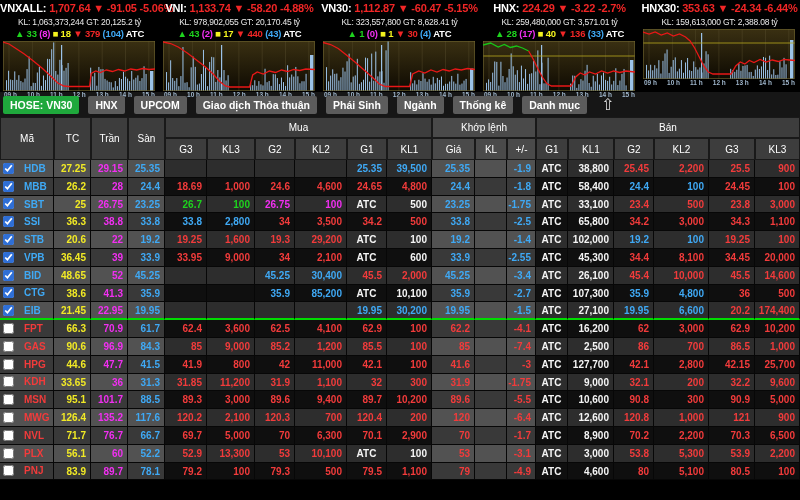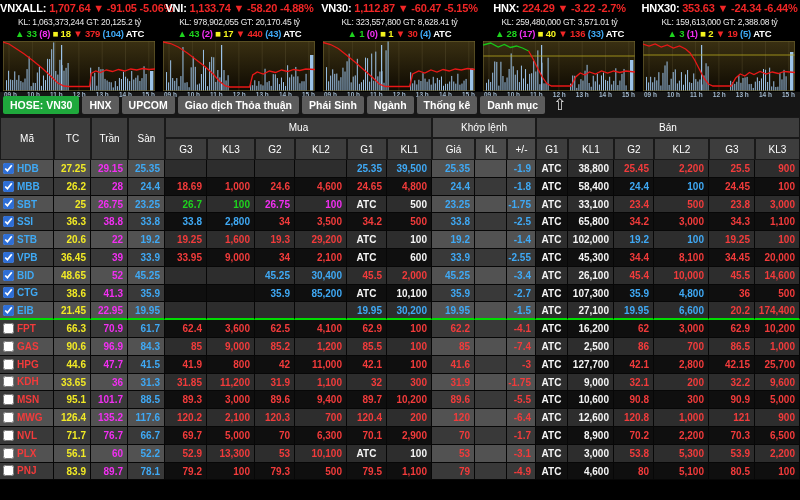--- a/index.html
+++ b/index.html
@@ -10,36 +10,36 @@
   .panel{width:160px;box-sizing:border-box;border-right:1px solid #000;padding-top:2px}
   .l1{font-size:11px;font-weight:bold;text-align:center;white-space:nowrap;letter-spacing:-0.2px}
   .l1 .nm{color:#fff}
   .neg{color:#f12626}
   .l2{font-size:8.5px;color:#e9e9e9;text-align:center;white-space:nowrap;margin-top:3px;letter-spacing:-0.2px}
   .l3{font-size:9.5px;font-weight:bold;text-align:center;white-space:nowrap;margin-top:1px;letter-spacing:-0.2px}
   .up{color:#1ed41e}.ceilc{color:#f12ff1}.refc{color:#f3f31e}.downc{color:#f12626}.floorc{color:#3fa9f5}.wh{color:#fff}
   .chart{display:block;margin:2px 3px 0 3px}
   .axis{display:flex;justify-content:space-between;padding:0 4px;font-size:6.5px;color:#9fb6cc;font-weight:bold}
   
-  #tabs{height:25px;background:#161616;display:flex;align-items:center;gap:3px;padding:0 3px}
+  #tabs{height:25px;background:#161616;display:flex;align-items:center;gap:9px;padding:0 3px}
   .tab{font-size:10.5px;font-weight:bold;color:#fff;background:#5c5c5c;padding:3px 7px;border-radius:2px;white-space:nowrap;cursor:default}
   .tab.active{background:#1fa83c}
   .tab-arrow{color:#ddd;font-size:16px;margin-left:5px;line-height:1}
   
   .grid19{display:grid;grid-template-columns:54px 37px 37px 37px 42px 48px 40px 52px 40px 45px 43px 32px 29px 32px 46px 40px 55px 46px 45px}
   #thead{grid-template-rows:21px 22px;height:43px;background:#000}
   .h{background:#3d3d3d;border:1px solid #191919;color:#fff;font-weight:normal;font-size:10px;
      display:flex;align-items:center;justify-content:center;box-sizing:border-box}
   .h.khop{background:#4a4a4a}
   .h.span2{grid-row:1/3}
   #tbody{height:320px;overflow:hidden}
   .row{height:17.8px;line-height:17px;font-size:10px;font-weight:bold}
   .cell{box-sizing:border-box;overflow:hidden;text-align:right;padding-right:4px;white-space:nowrap;
         border-right:1px solid #070707;border-bottom:1px solid #070707}
-  .ma{display:flex;align-items:center;gap:3px;text-align:left;padding-left:3px;padding-right:0}
+  .ma{display:flex;align-items:center;gap:10px;text-align:left;padding-left:3px;padding-right:0}
   .ma input{width:11px;height:11px;margin:0;accent-color:#2f6fd6}
   .even .st{background:#525252}.even .bk{background:#2d2d2d}
   .odd  .st{background:#393939}.odd  .bk{background:#0f0f0f}
   .cd{color:#f23b3b}.cu{color:#1ed41e}.cf{color:#3fa9f5}.cc{color:#f12ff1}.cr{color:#f2ea25}.cw{color:#f5f5f5}
   .atc{text-align:center;padding-right:0}
   .sep .cell{border-bottom:2px solid #00dc00}
 </style>
 </head>
 <body>
 
@@ -414,21 +414,20 @@
         <span>11 h</span>
         <span>12 h</span>
         <span>13 h</span>
         <span>14 h</span>
         <span>15 h</span>
       </div>
     </div>
     <div class="panel">
       <div class="l1"><span class="nm">HNX30: </span><span class="neg">353.63 </span><span class="neg">▼</span><span class="neg"> -24.34 </span><span class="neg">-6.44%</span></div>
       <div class="l2">KL: 159,613,000 GT: 2,388.08 tỷ</div>
-      <div class="l3"><span class="up">▲ </span><span class="up">3 </span><span class="ceilc">(1) </span><span class="refc">■ </span><span class="refc">2 </span><span class="downc">▼ </span><span class="downc">19 </span><span class="floorc">(5) </span><span class="wh">ATC</span></div>
       <svg class="chart" width="152" height="50">
         <defs>
           <linearGradient id="gr4" x1="0" y1="0" x2="0" y2="1">
             <stop offset="0%" stop-color="#3a3012"></stop>
             <stop offset="100%" stop-color="#0e0a02"></stop>
           </linearGradient>
         </defs>
         <rect x="0" y="0" width="152" height="50" fill="url(#gr4)"></rect>
         <line x1="6" y1="0" x2="6" y2="50" stroke="#5a5130" stroke-width="0.5" opacity="0.8"></line>
         <line x1="29.3" y1="0" x2="29.3" y2="50" stroke="#5a5130" stroke-width="0.5" opacity="0.8"></line>

